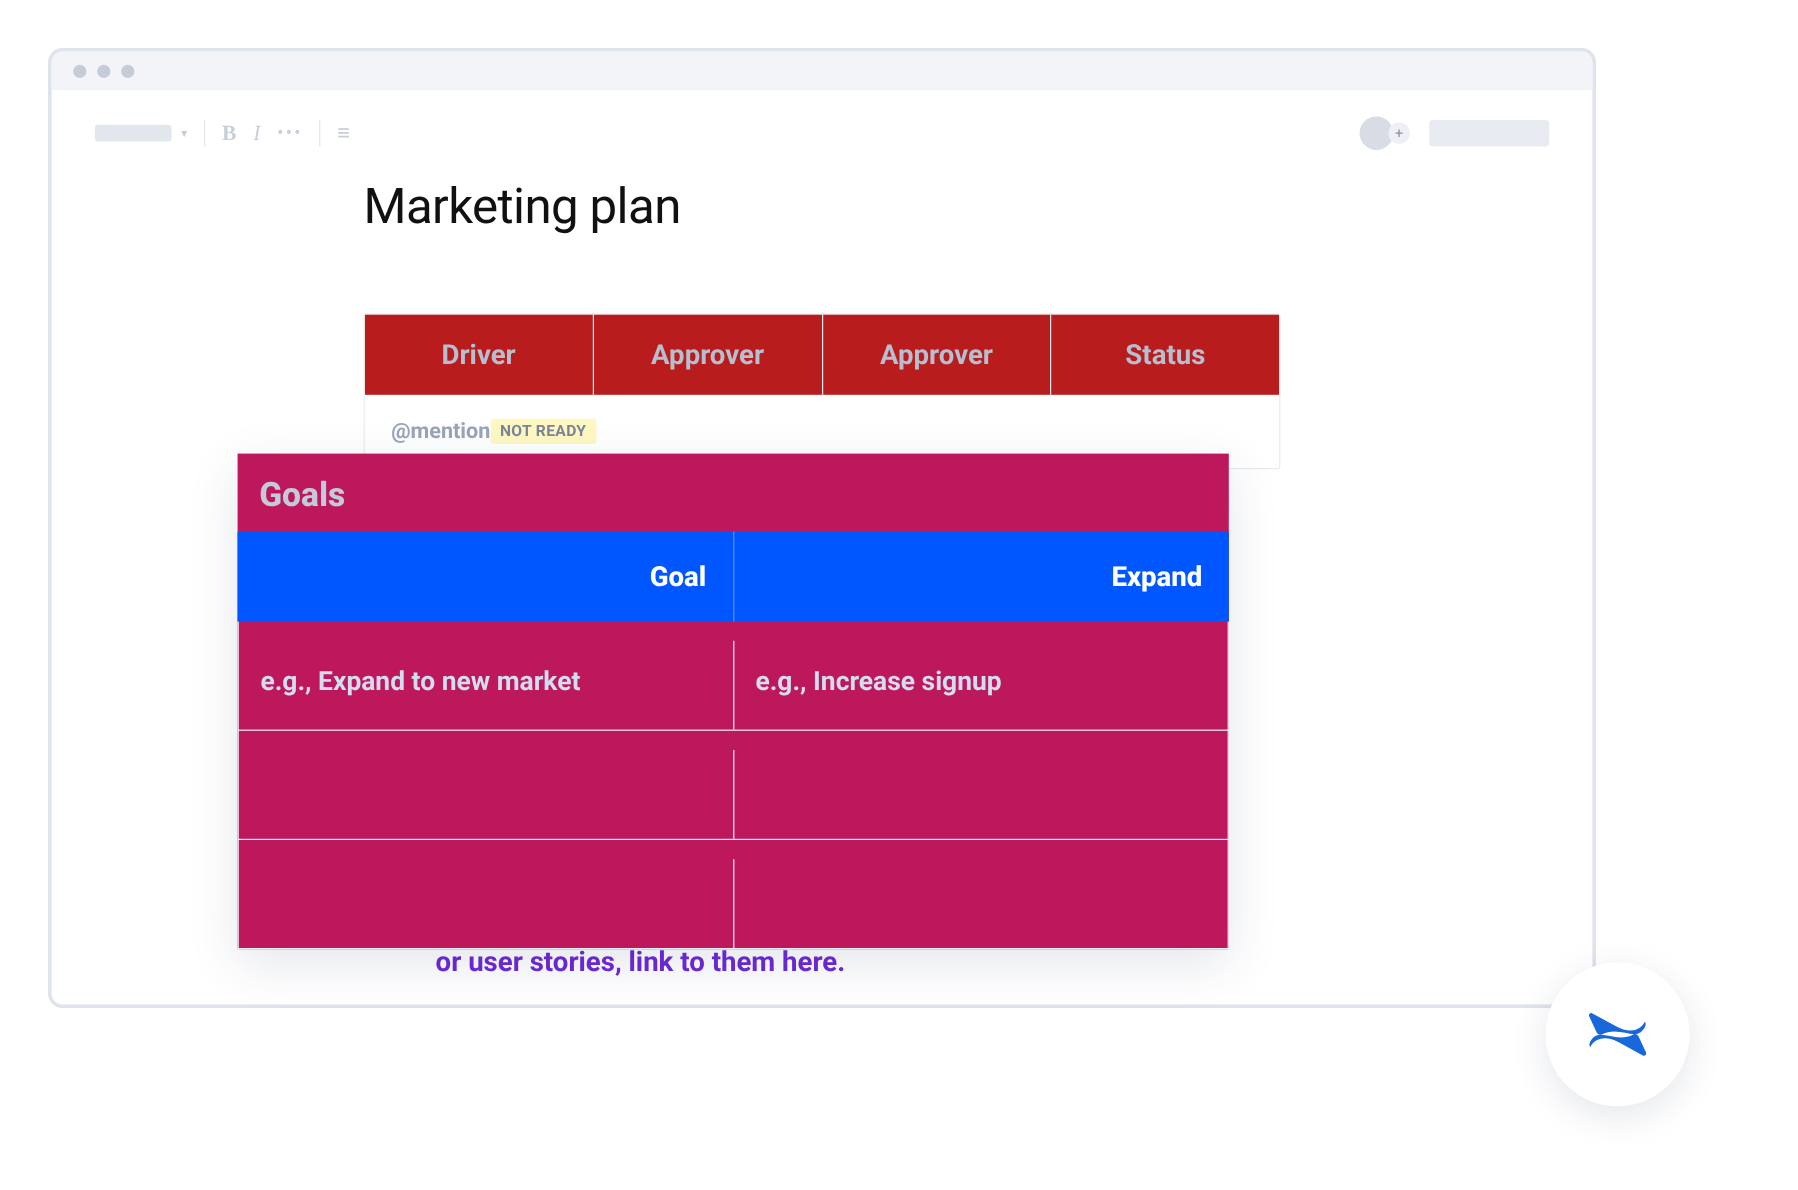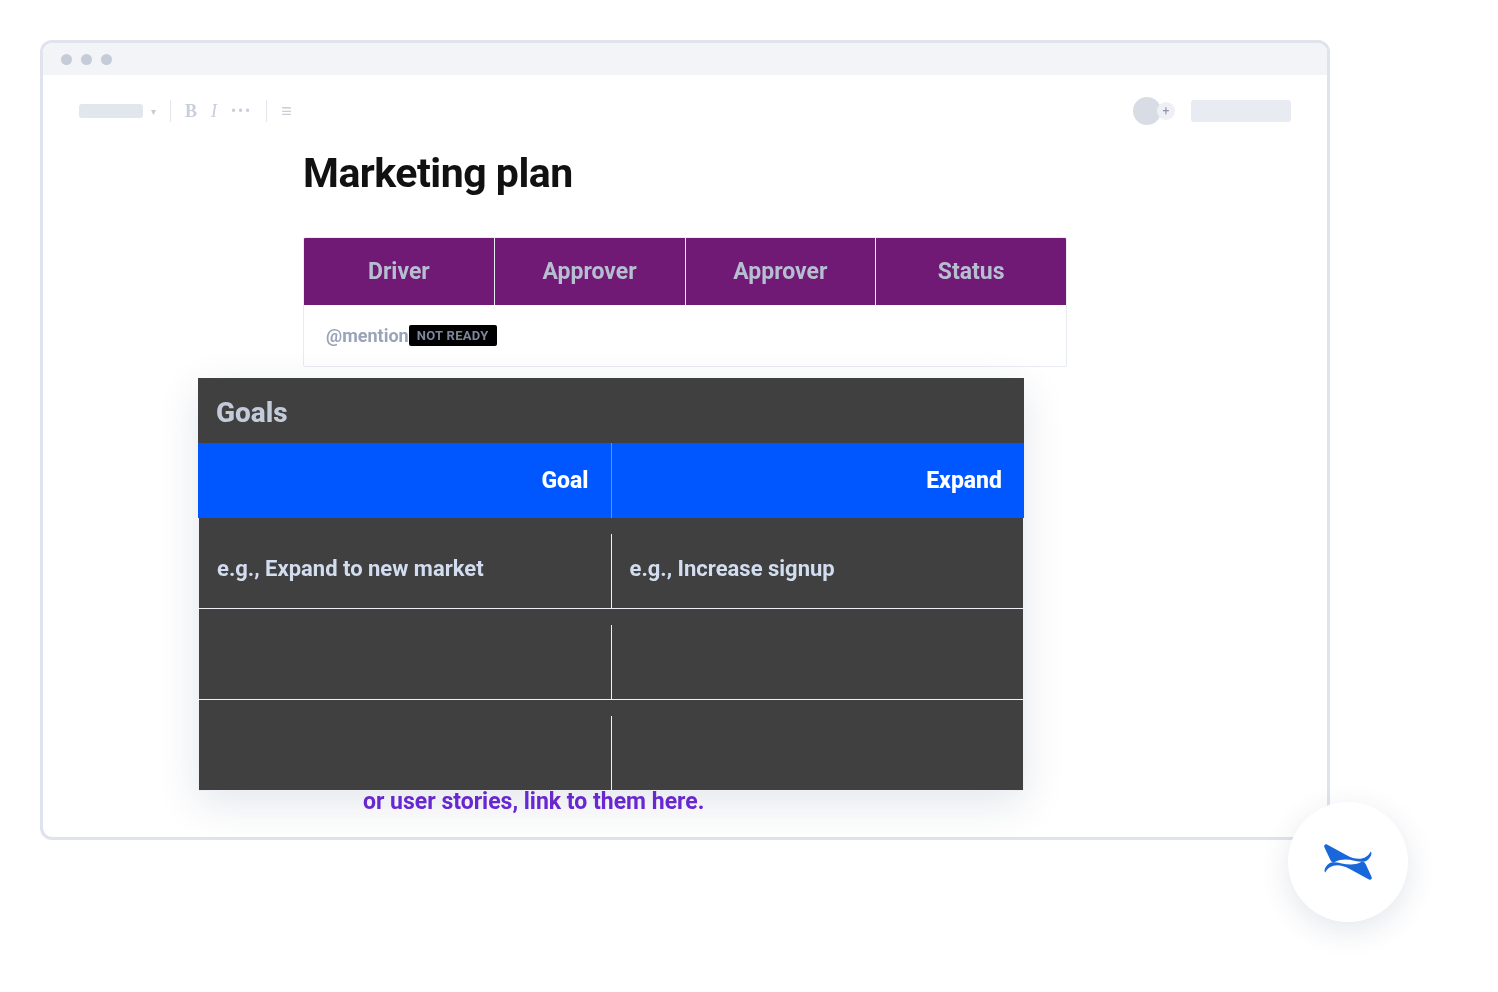--- a/index.html
+++ b/index.html
@@ -121,33 +121,33 @@
       width: 100px;
       height: 22px;
       background: #e8ebf1;
       border-radius: 3px;
     }
     .content {
       padding: 14px 260px 0 260px;
     }
     .page-title {
       font-size: 41px;
-      font-weight: 700;
+      font-weight: 400;
       color: #111111;
       letter-spacing: -0.5px;
-      margin-bottom: 40px;
+      margin-bottom: 64px;
     }
     .roles-table {
       border: 1px solid #e8ebf1;
       border-radius: 2px;
       overflow: hidden;
     }
     .roles-header {
       display: flex;
-      background: #701a75;
+      background: #b91c1c;
     }
     .roles-header-cell {
       flex: 1;
       padding: 20px 12px;
       text-align: center;
       font-size: 23px;
       font-weight: 700;
       color: #b6bfd0;
       border-right: 1px solid #e8ebf1;
     }
@@ -159,21 +159,21 @@
       padding: 20px 22px;
       align-items: center;
       justify-content: flex-start;
       font-size: 18px;
     }
     .mention-text {
       font-weight: 700;
       color: #9aa4b9;
     }
     .status-badge {
-      background: #000000;
+      background: #fef9c3;
       color: #7c8599;
       font-size: 13px;
       font-weight: 700;
       padding: 3px 8px;
       border-radius: 2px;
       letter-spacing: 0.3px;
     }
     .body-text {
       font-size: 23px;
       font-weight: 700;
@@ -183,21 +183,21 @@
       position: absolute;
       bottom: 18px;
       left: 280px;
       width: 720px;
     }
     .goals-panel {
       position: absolute;
       top: 378px;
       left: 198px;
       width: 826px;
-      background: #404040;
+      background: #be185d;
       box-shadow: 0 12px 40px rgba(30, 50, 90, 0.12);
       z-index: 10;
       padding-top: 18px;
     }
     .goals-title {
       font-size: 28px;
       font-weight: 800;
       color: #c3cbda;
       padding: 0 18px 14px 18px;
     }

